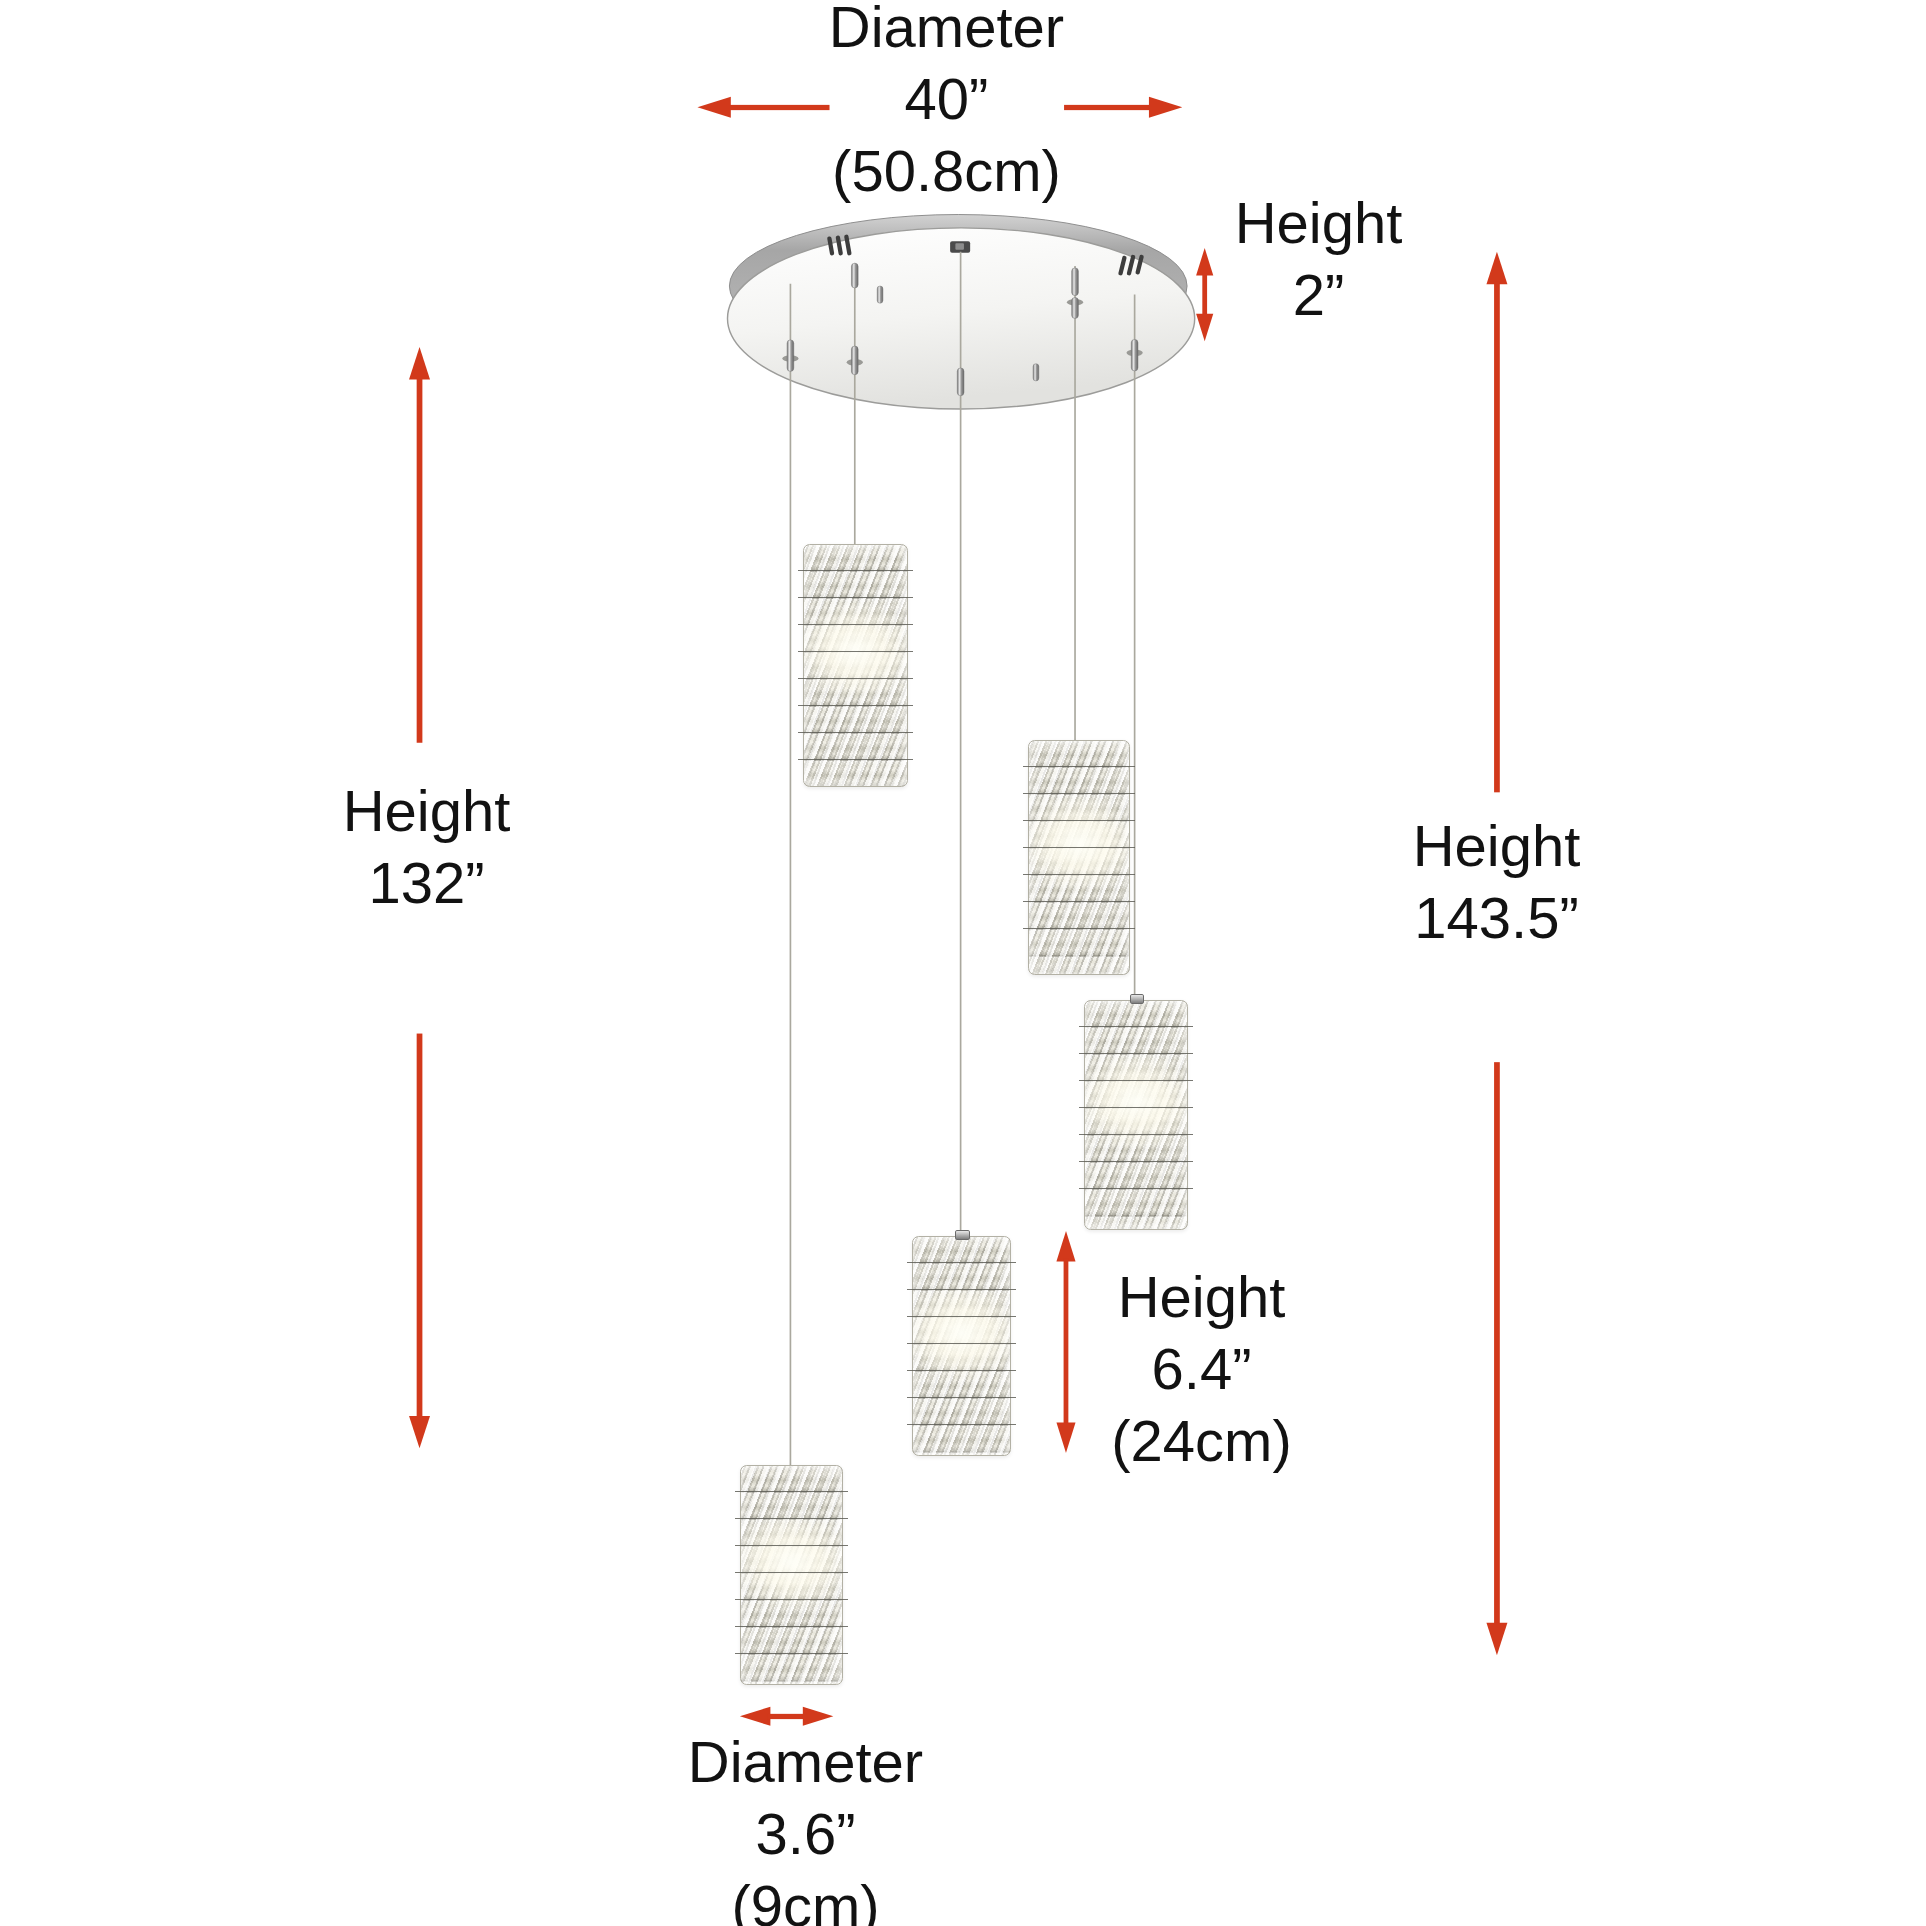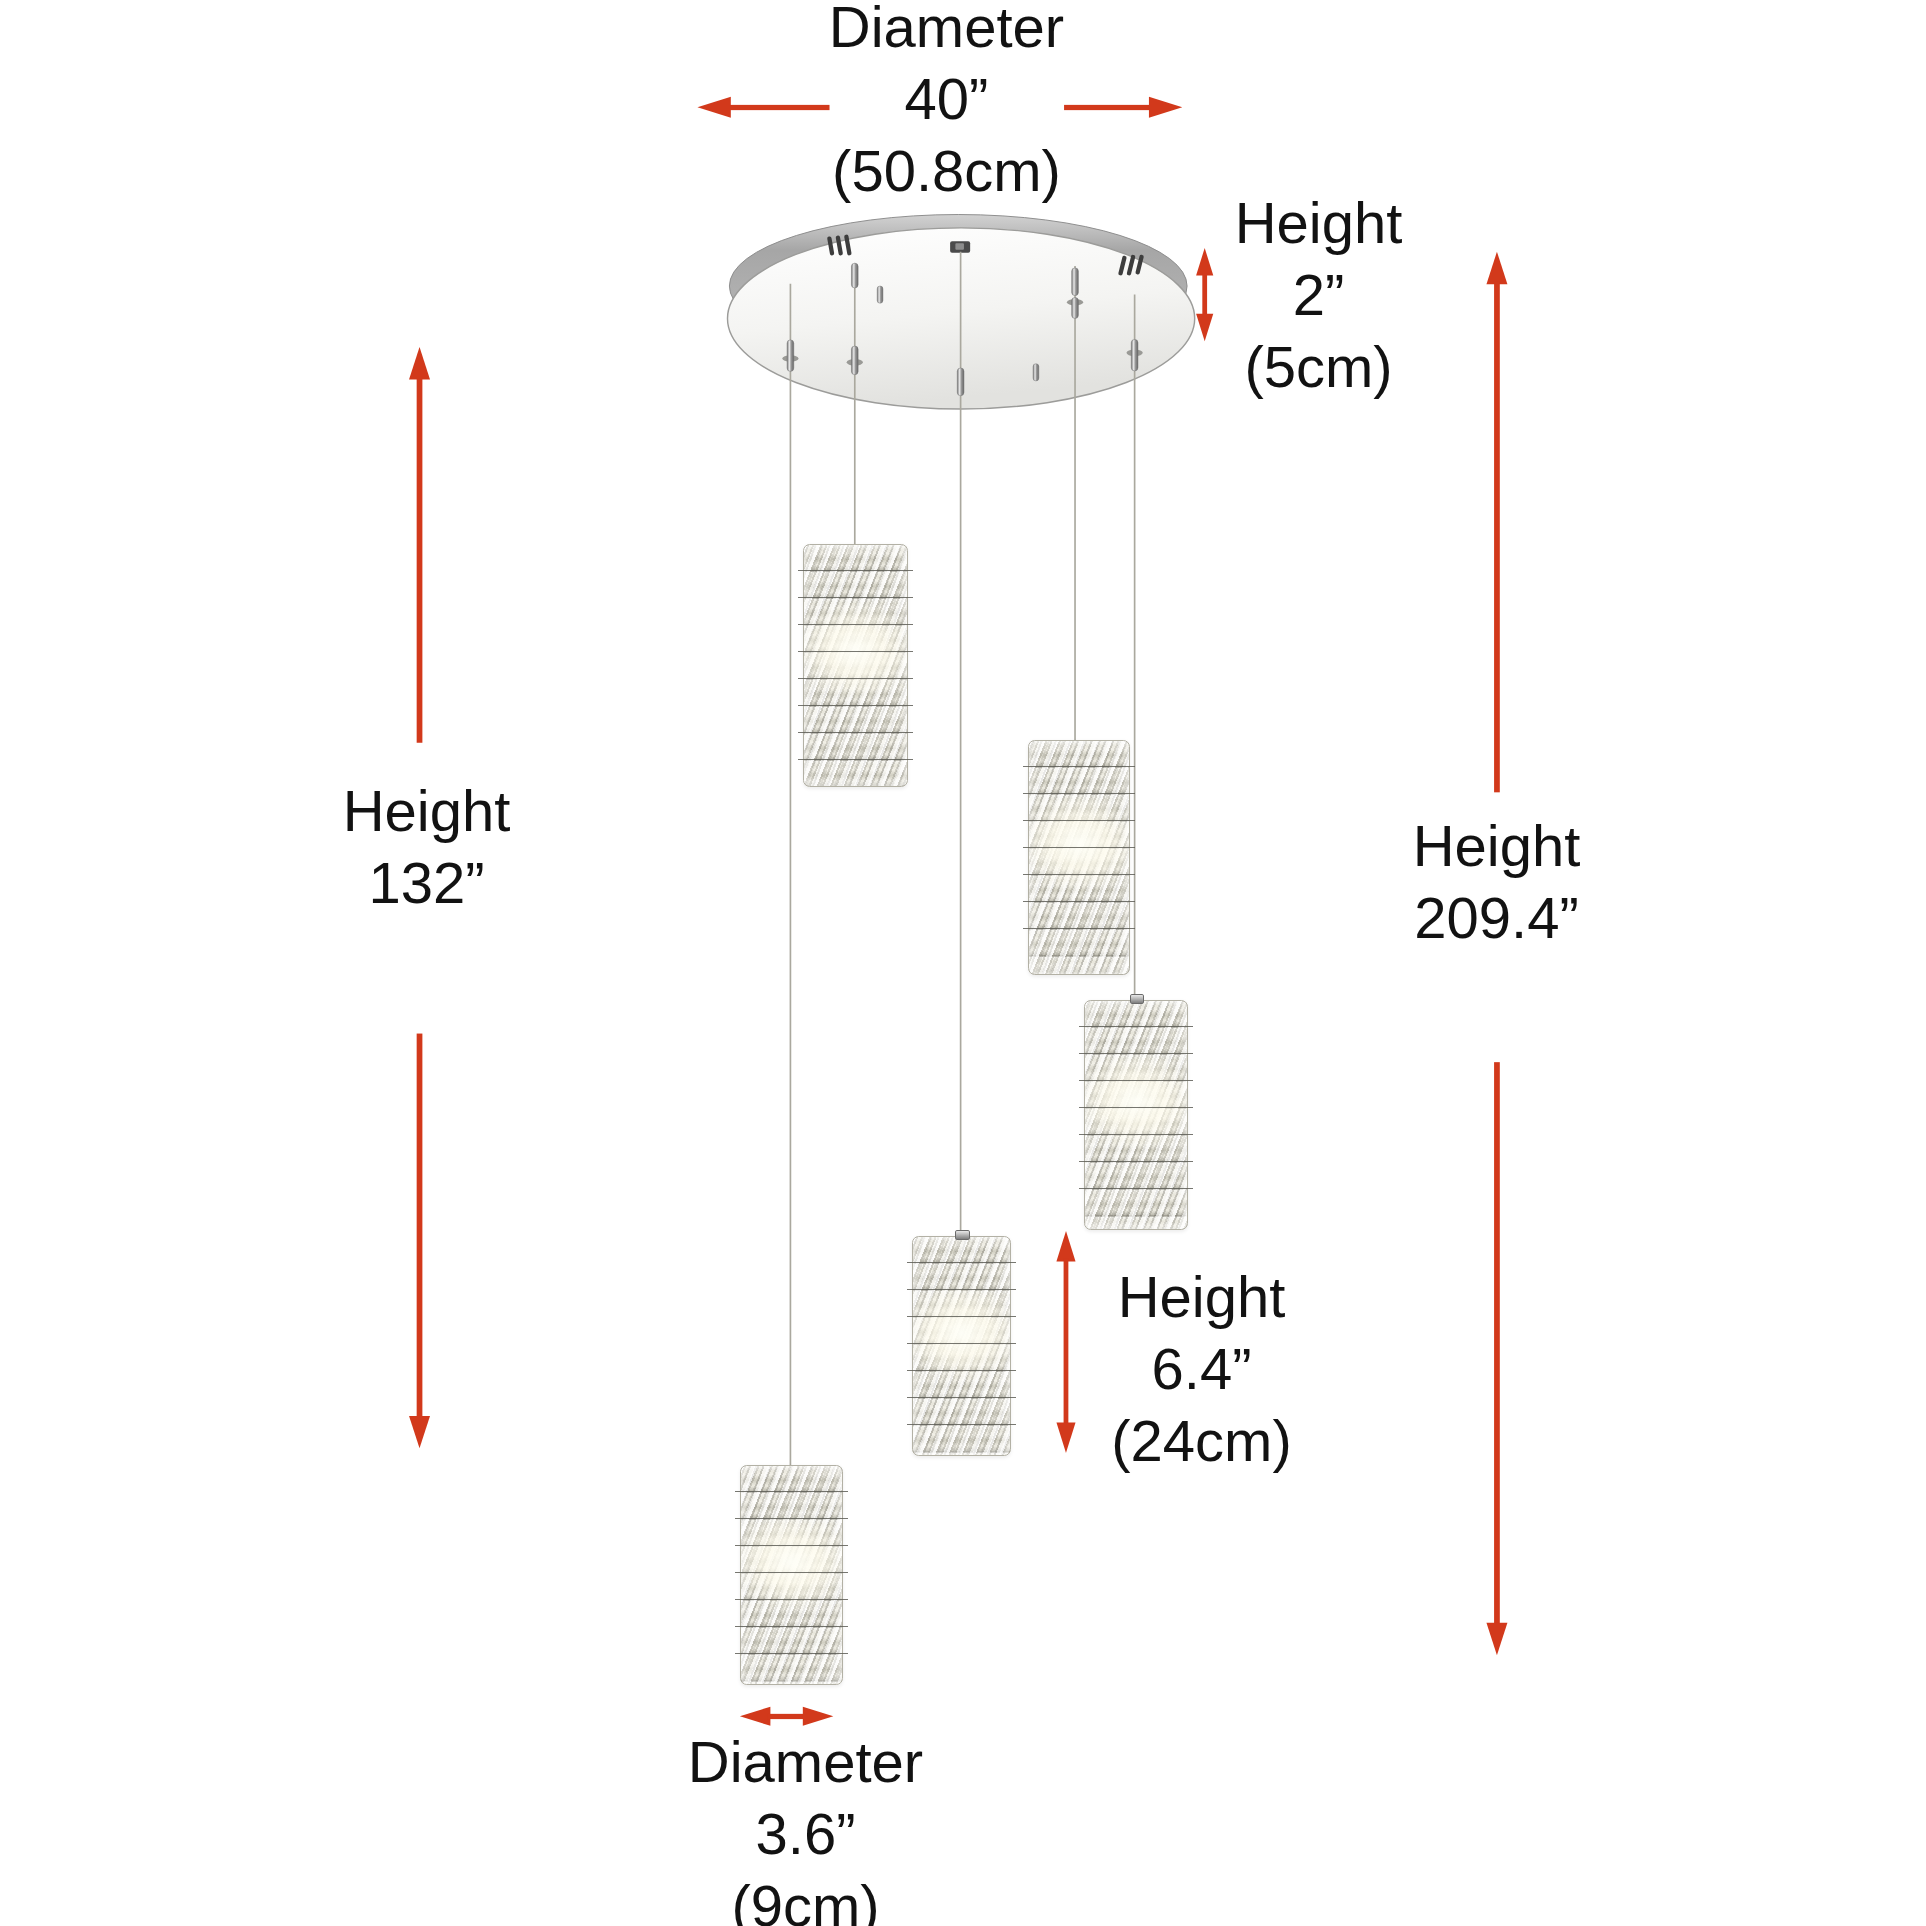--- a/index.html
+++ b/index.html
@@ -171,31 +171,30 @@
 
   <div class="dim-label" style="left:732px;top:-9.5px;">
     <span>Diameter</span>
     <span>40”</span>
     <span>(50.8cm)</span>
   </div>
 
   <div class="dim-label" style="left:1104px;top:187px;">
     <span>Height</span>
     <span>2”</span>
-    <span>(5cm)</span>
   </div>
 
   <div class="dim-label" style="left:212px;top:775px;">
     <span>Height</span>
     <span>132”</span>
   </div>
 
   <div class="dim-label" style="left:1282px;top:810px;">
     <span>Height</span>
-    <span>209.4”</span>
+    <span>143.5”</span>
   </div>
 
   <div class="dim-label" style="left:987px;top:1261px;">
     <span>Height</span>
     <span>6.4”</span>
     <span>(24cm)</span>
   </div>
 
   <div class="dim-label" style="left:591px;top:1726px;">
     <span>Diameter</span>

